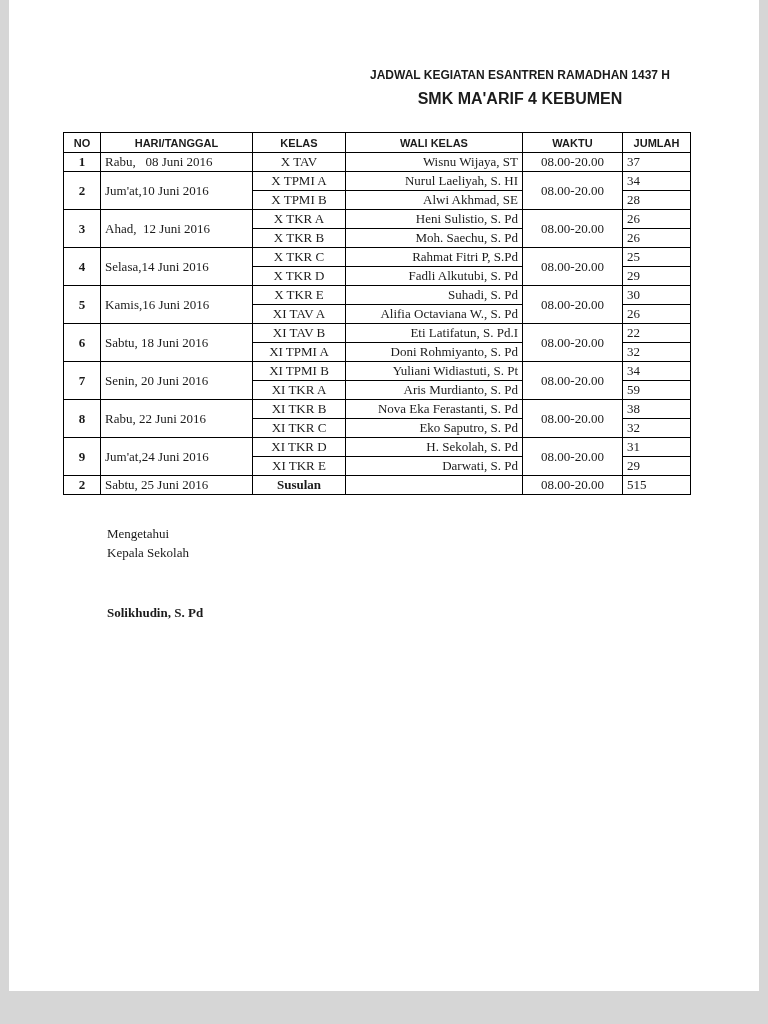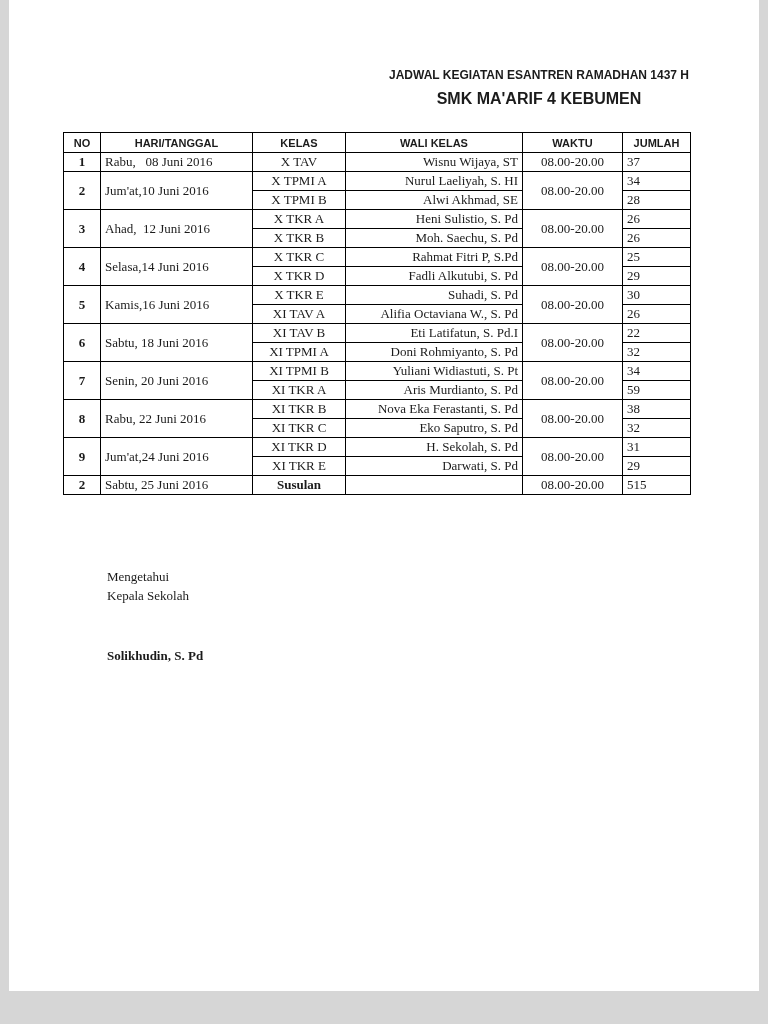--- a/index.html
+++ b/index.html
@@ -11,21 +11,21 @@
     position:relative;
     overflow:hidden;
   }
   .page {
     position:absolute;
     top:0; left:9px; right:9px; bottom:33px;
     background:#ffffff;
   }
   .titles {
     position:absolute;
-    top:68px; left:360px; width:340px;
+    top:68px; left:341px; width:340px;
     text-align:center;
     font-family:"Liberation Sans", sans-serif;
     font-weight:bold;
   }
   .t1 { font-size:12px; margin-bottom:8px; }
   .t2 { font-size:16px; margin-bottom:22px; }
   .t3 { font-size:11.5px; }
 
   table.sched {
     position:absolute;
@@ -55,21 +55,21 @@
   .c-no     { text-align:center; font-weight:bold; font-size:12px; }
   .c-date   { text-align:left; white-space:pre; }
   .c-kelas  { text-align:center; }
   .c-wali   { text-align:right; }
   .c-waktu  { text-align:center; }
   .c-jumlah { }
   .b        { font-weight:bold; }
 
   .sign-block {
     position:absolute;
-    left:98px; top:567px;
+    left:98px; top:524px;
     font-size:13px;
     line-height:19px;
   }
   .sign-name {
     margin-top:41px;
     font-weight:bold;
   }
 </style>
 </head>
 <body>

